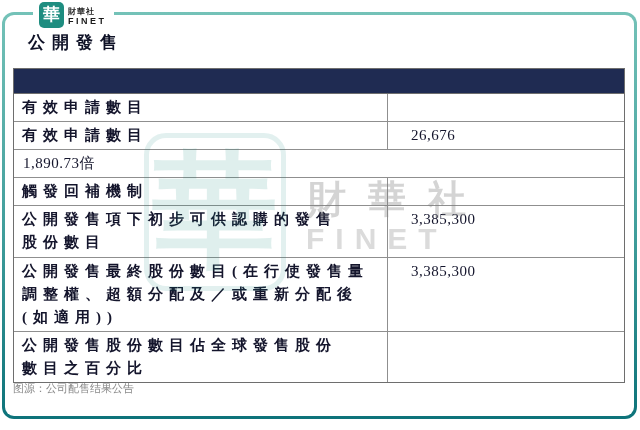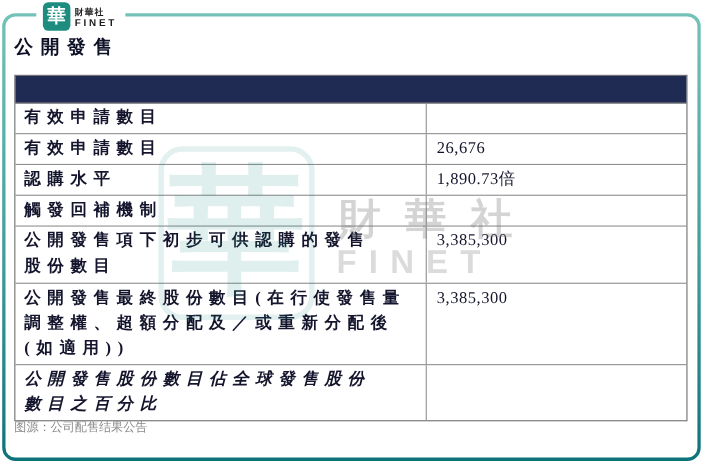--- a/index.html
+++ b/index.html
@@ -19,36 +19,36 @@
   .logo-square { width:25px; height:26px; background:#1e8d80; border-radius:5px;
                  color:#ffffff; font-size:17px; font-weight:bold; line-height:26px;
                  text-align:center; }
   .logo-text { display:flex; flex-direction:column; margin-top:5px; }
   .logo-cn { font-family:"Liberation Sans", sans-serif; font-size:8px; font-weight:bold;
              color:#1b1b1b; letter-spacing:1px; line-height:9px; }
   .logo-en { font-family:"Liberation Sans", sans-serif; font-size:9px; font-weight:bold;
              color:#1b1b1b; letter-spacing:2.5px; line-height:10px; }
 
   
-  .page-title { position:absolute; left:13px; top:31px; z-index:4;
+  .page-title { position:absolute; left:28px; top:31px; z-index:4;
                 font-size:17px; font-weight:bold; color:#0e1126; letter-spacing:7px; }
 
   
   .pub-table { position:absolute; left:13px; top:68px; width:612px; z-index:2;
                border:1px solid #6e6e6e; background:#fff; }
   .t-header { height:25px; background:#1f2b52; border-bottom:1px solid #6e6e6e; }
-  .t-row { display:flex; border-bottom:1px solid #8f8f8f; }
+  .t-row { display:flex; border-bottom:1px solid #8f8f8f;gap:14px; }
   .t-row:last-child { border-bottom:none; }
   .t-label { width:374px; border-right:1px solid #8f8f8f; padding:2px 8px 2px 8px;
              font-size:15px; font-weight:600; color:#14152c; letter-spacing:6px;
              line-height:23px; white-space:pre-line; }
   .t-value { flex:1; padding:2px 9px; font-size:15px; color:#14152c;
              line-height:23px; letter-spacing:0.5px; }
   .h28 { min-height:28px; } .h27 { min-height:27px; }
-  .h52 { min-height:52px;justify-content:space-between; } .h73 { min-height:73px; } .h44 { min-height:44px;font-style:italic; }
+  .h52 { min-height:52px;justify-content:space-between; } .h73 { min-height:73px; } .h44 { min-height:44px; }
 
   
   .wm { position:absolute; z-index:3; pointer-events:none; }
   .wm-stamp { left:144px; top:133px; width:142px; height:158px;
               border:5px solid rgba(31,140,131,0.13); border-radius:22px;
               display:flex; align-items:center; justify-content:center; }
   .wm-stamp-glyph { font-size:126px; font-weight:bold; color:rgba(31,140,131,0.14);
                     line-height:1; }
   .wm-cn { left:308px; top:174px; font-family:"Liberation Sans", sans-serif;
            font-size:38px; font-weight:bold; letter-spacing:22px;
@@ -84,21 +84,20 @@
     <div class="t-header"></div>
 
     <div class="t-row h28">
       <div class="t-label">有效申請數目</div>
     </div>
     <div class="t-row h27">
       <div class="t-label">有效申請數目</div>
       <div class="t-value">26,676</div>
     </div>
     <div class="t-row h27">
-      <div class="t-label">認購水平</div>
       <div class="t-value">1,890.73倍</div>
     </div>
     <div class="t-row h27">
       <div class="t-label">觸發回補機制</div>
     </div>
     <div class="t-row h52">
       <div class="t-label">公開發售項下初步可供認購的發售
 股份數目</div>
       <div class="t-value">3,385,300</div>
     </div>

